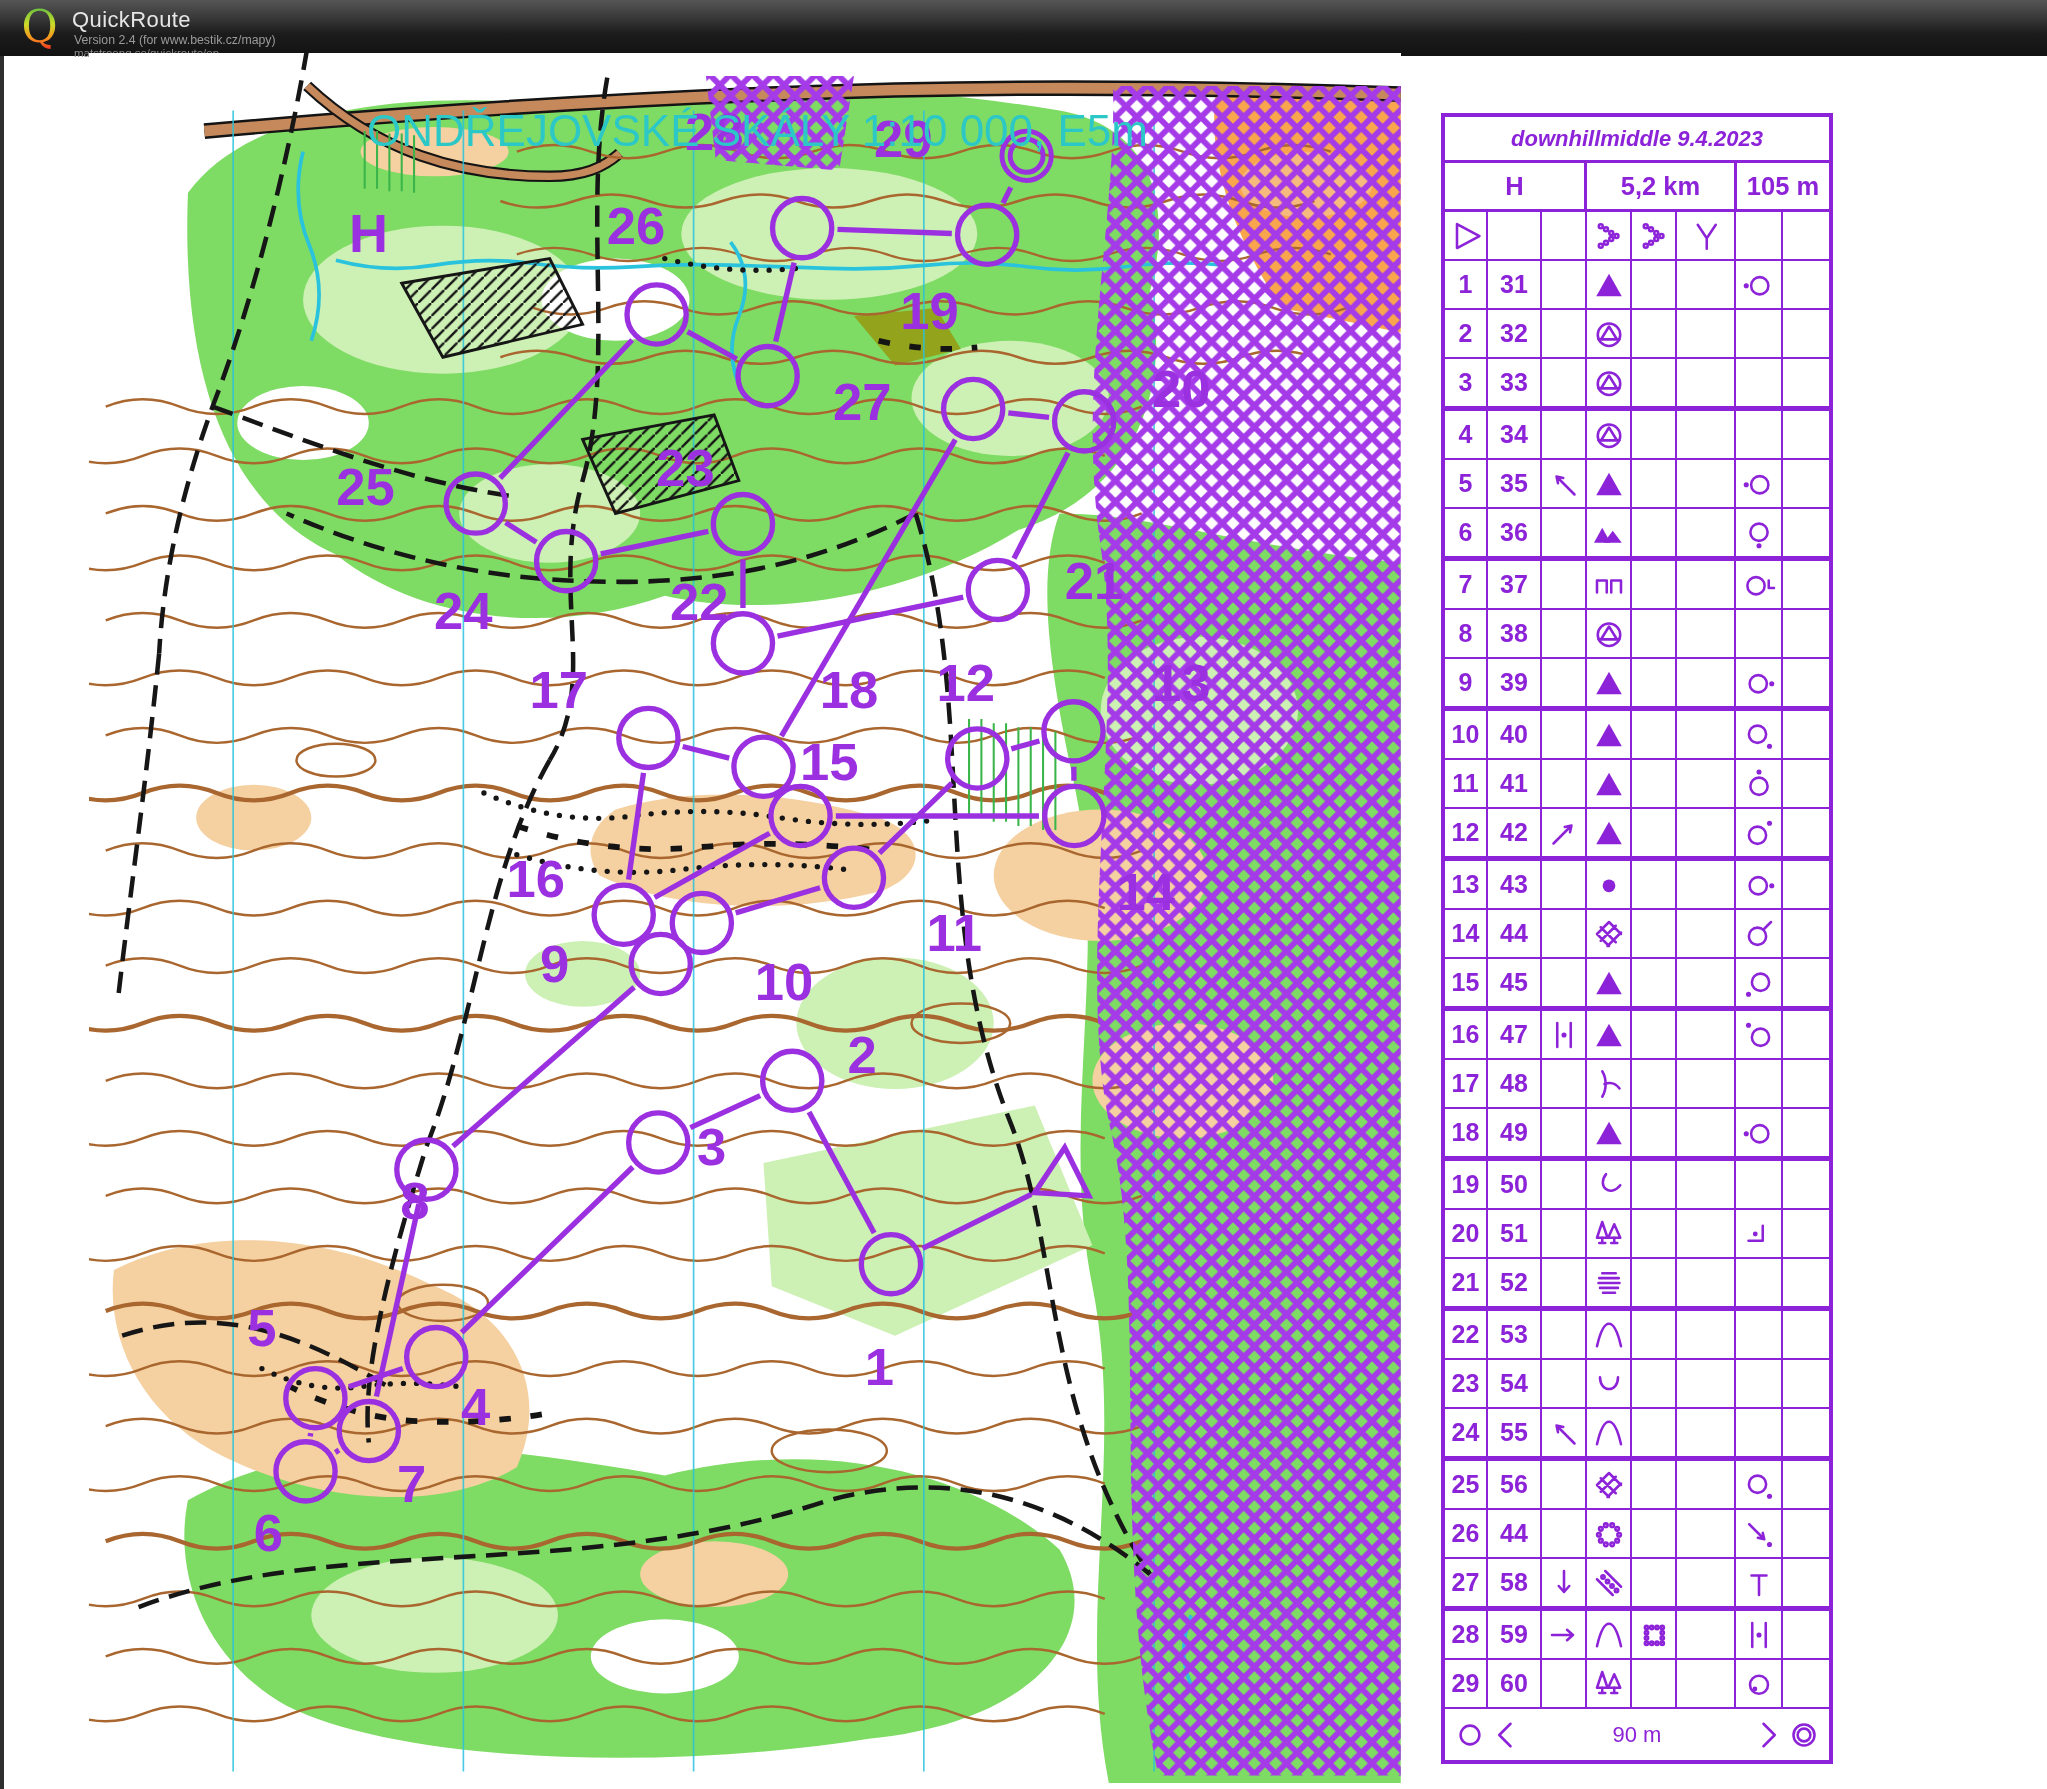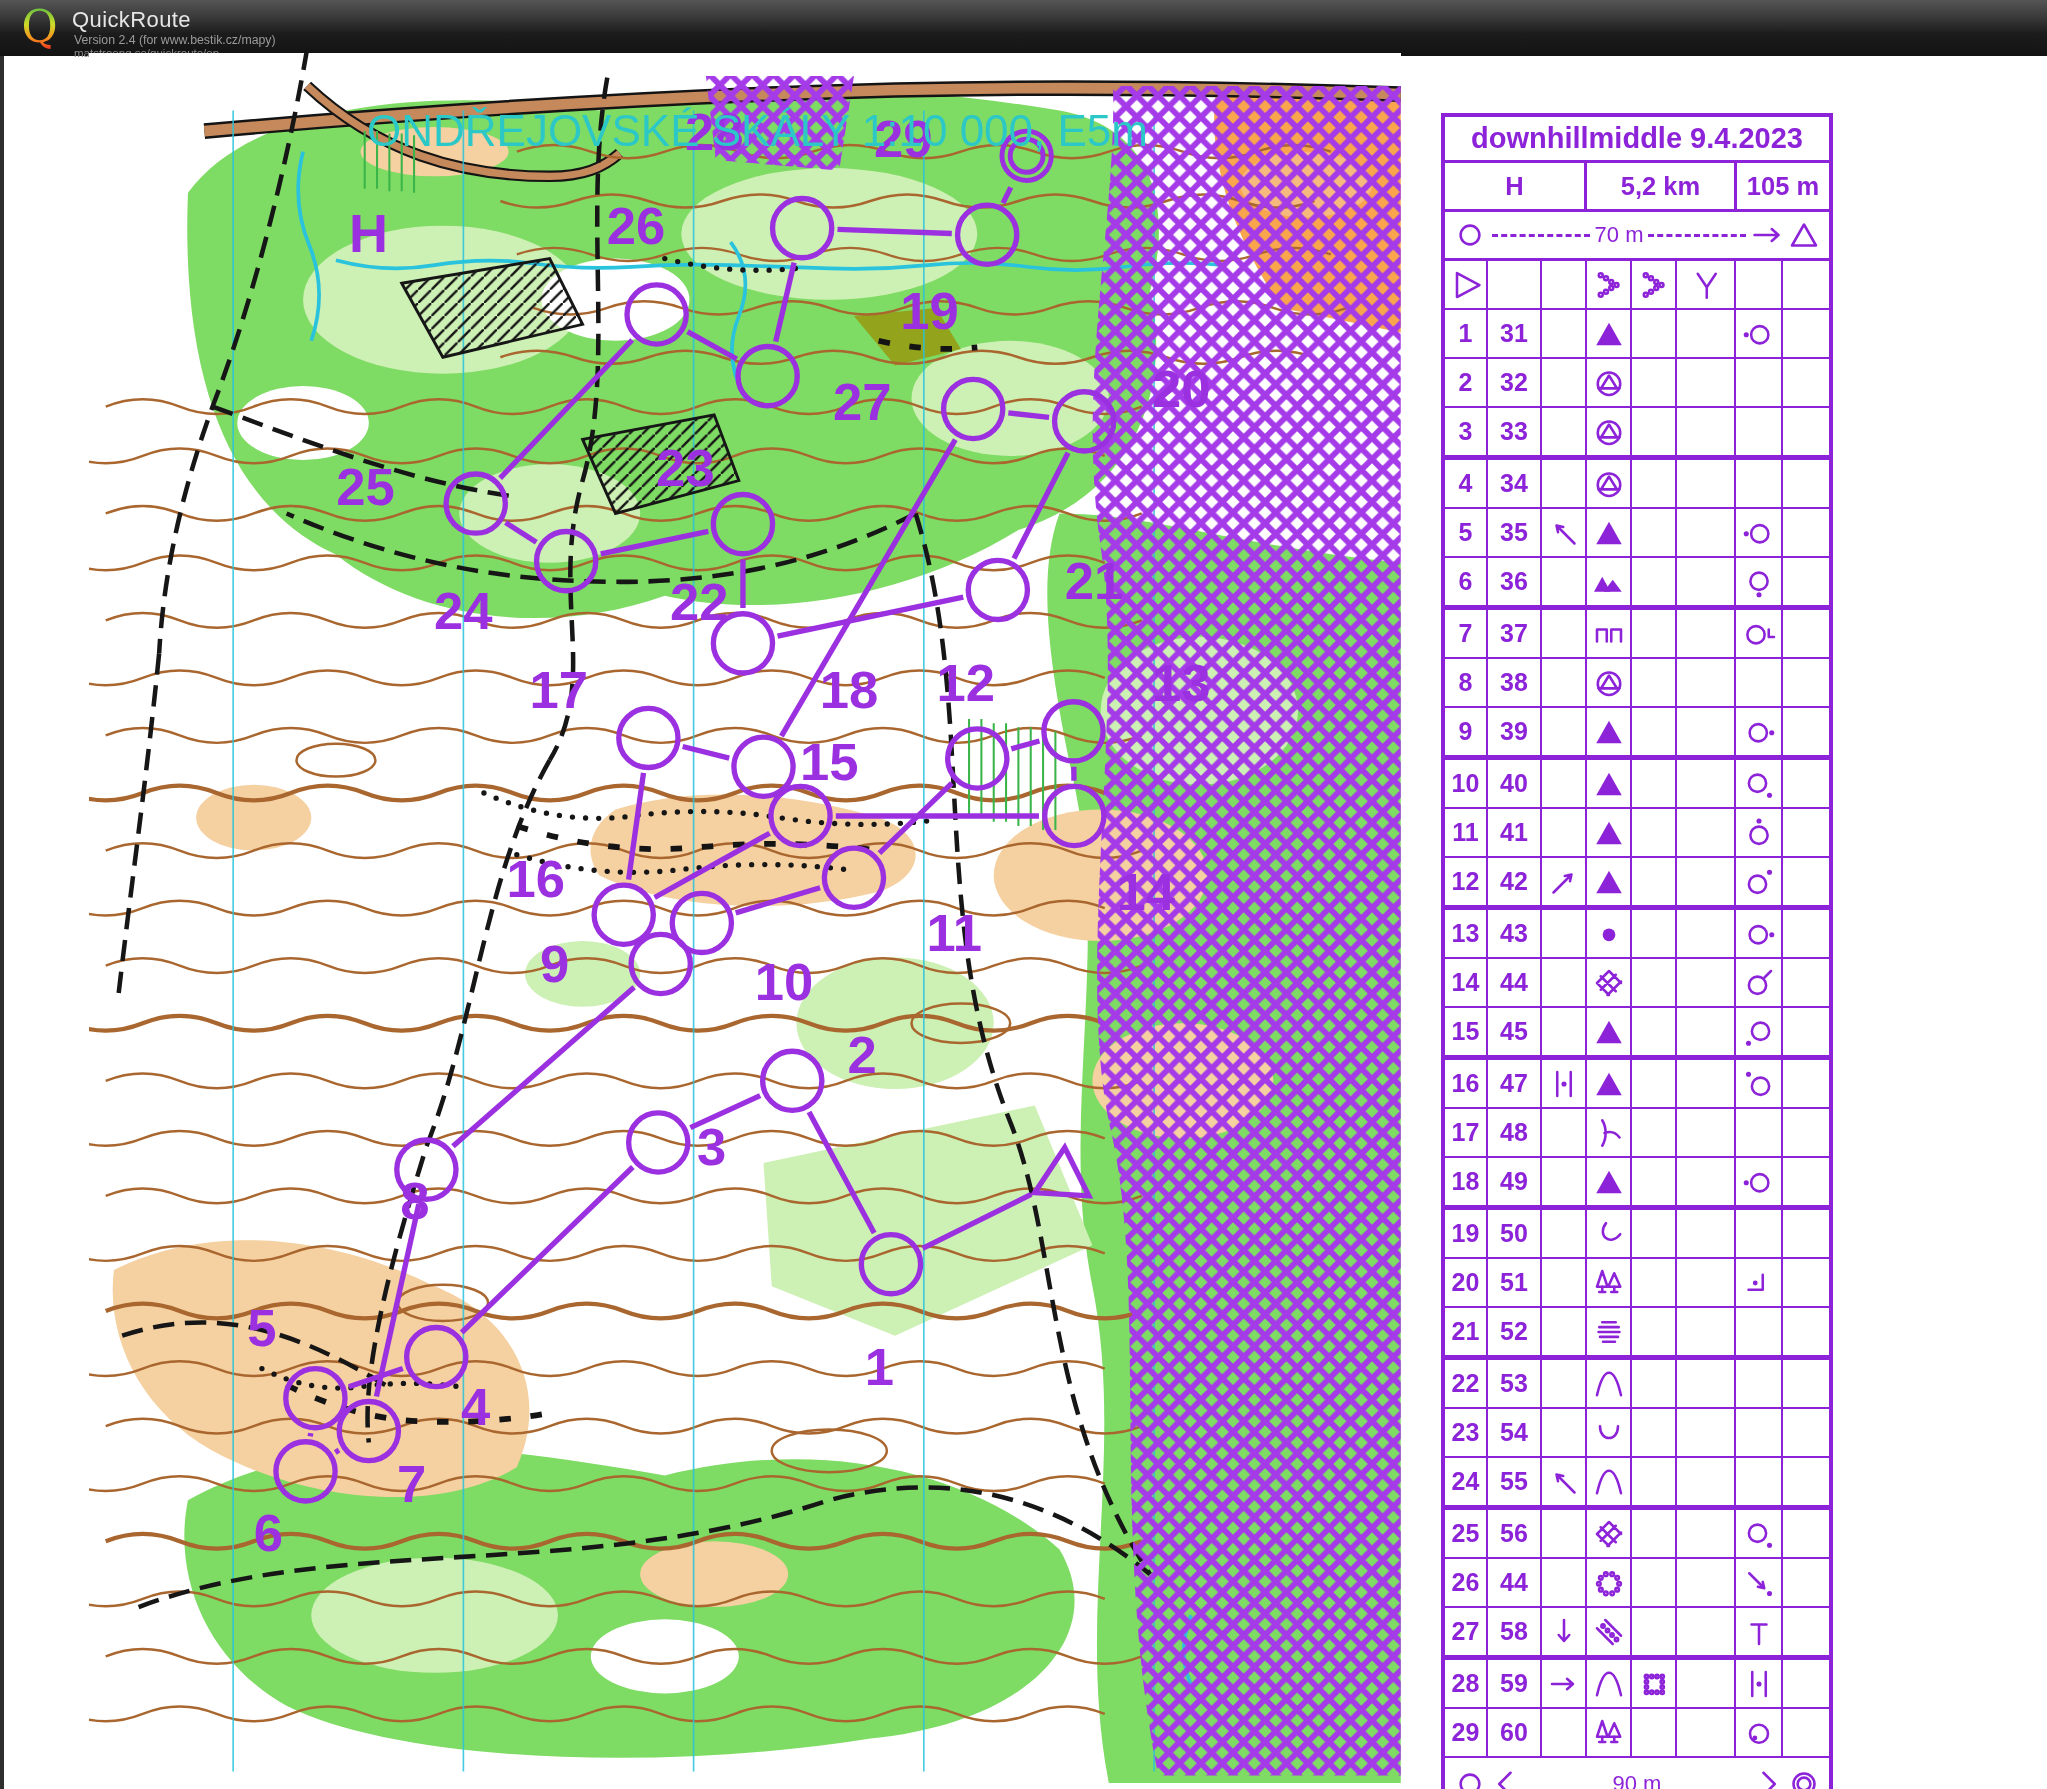--- a/index.html
+++ b/index.html
@@ -23,21 +23,21 @@
   .trail{stroke:#161616;stroke-width:5.5;fill:none;stroke-dasharray:26 13}
   .dots{stroke:#161616;stroke-width:6.5;fill:none;stroke-dasharray:0 16;stroke-linecap:round}
   .cliff{stroke:#141414;stroke-width:7;fill:none;stroke-dasharray:14 24}
   .stream{stroke:#29c3dd;stroke-width:4.5;fill:none}
   .mer{stroke:#29c3dd;stroke-width:2;opacity:.85}
   .gv{stroke:#3bb54a;stroke-width:2.5}
   
   .card{position:absolute;left:1441px;top:113px;width:392px;box-sizing:border-box;
         border:4.1px solid var(--card);background:#fff;color:var(--card);font-weight:700;}
   .ctitle{height:43px;display:flex;align-items:center;justify-content:center;
-          font-size:29px;border-bottom:3.3px solid var(--card);}
+          font-size:22px;border-bottom:3.3px solid var(--card);font-style:italic;}
   .cinfo{display:grid;grid-template-columns:142px 150px 92px;height:46px;border-bottom:3.3px solid var(--card);}
   .cinfo div{display:flex;align-items:center;justify-content:center;font-size:25.5px;border-right:3.3px solid var(--card);}
   .cinfo div:last-child{border-right:none;}
   .cdist{height:46px;display:flex;align-items:center;border-bottom:3.3px solid var(--card);
          font-size:22px;font-weight:400;padding:0 6.6px;}
   .cfoot{height:51px;display:flex;align-items:center;font-size:22px;font-weight:400;padding:0 6.6px;}
   .dseg{flex:1;border-top:3.3px dashed var(--card);margin:0 4.1px;}
   .crow{display:grid;grid-template-columns:43px 54px 45px 45px 45px 59px 47px 45px;
         height:47px;border-bottom:2.5px solid var(--card);}
   .crow.thick{border-bottom-width:5px;}
@@ -481,34 +481,20 @@
 <div class="maptitle">ONDŘEJOVSKÉ SKÁLY 1:10 000, E5m</div>
 <div class="classlbl">H</div>
 
 <div class="card">
   <div class="ctitle">downhillmiddle 9.4.2023</div>
   <div class="cinfo">
     <div>H</div>
     <div>5,2 km</div>
     <div>105 m</div>
   </div>
-  <div class="cdist">
-    <svg class="sym" viewBox="0 0 44 44" width="36" height="36">
-        <use href="#sym-plain-circle"></use>
-      </svg>
-    <div class="dseg"></div>
-    <span>70 m</span>
-    <div class="dseg"></div>
-    <svg class="sym" viewBox="0 0 44 44" width="36" height="36">
-        <use href="#sym-arrow-right"></use>
-      </svg>
-    <svg class="sym" viewBox="0 0 44 44" width="36" height="36">
-        <use href="#sym-tri-outline"></use>
-      </svg>
-  </div>
   <div>
       <div class="crow">
         <div>
           <svg class="sym" viewBox="0 0 44 44" width="36" height="36">
             <use href="#sym-start-tri"></use>
           </svg>
         </div>
         <div></div>
         <div></div>
         <div>

